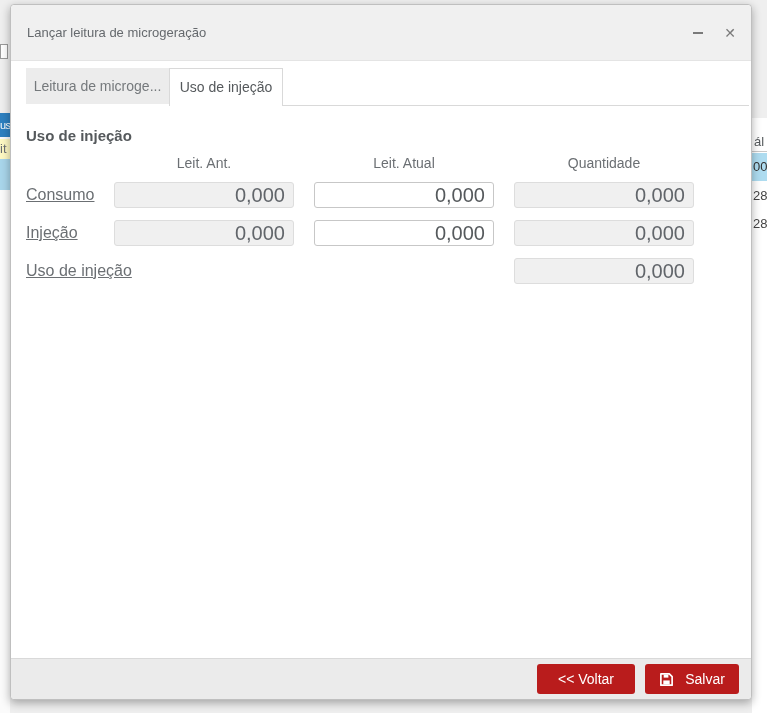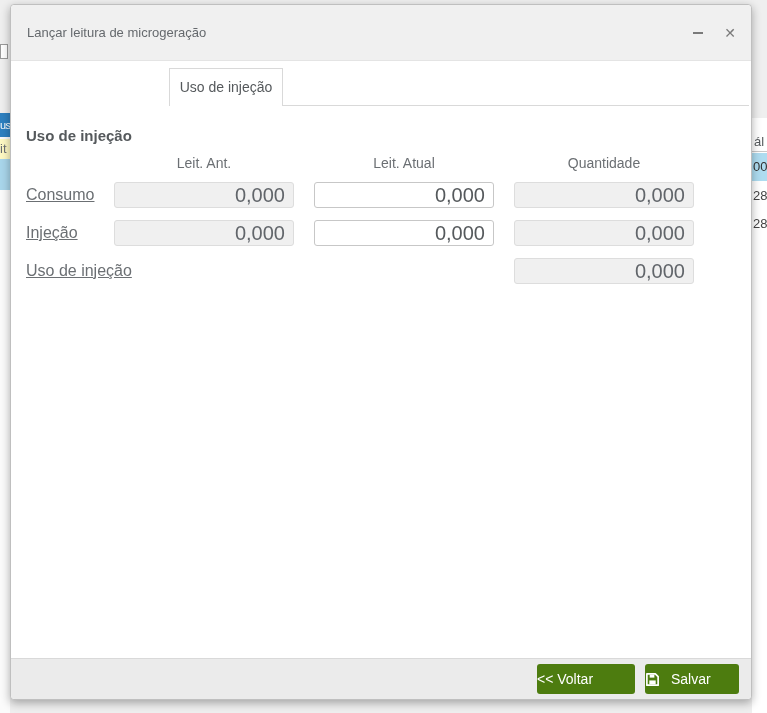--- a/index.html
+++ b/index.html
@@ -58,23 +58,23 @@
   .cell { position:absolute; width:180px; height:26px; font-size:20px; color:#55595c;
     text-align:right; padding:0 8px; border-radius:3px; outline:none;
     font-family:"Liberation Sans","DejaVu Sans",sans-serif; }
   .cell-editable { background:#fff; border:1px solid #c7c7c7; }
   .cell-disabled { background:#f0f0f0; border:1px solid #ddd; color:#61656a; }
 
   
   .footer { position:absolute; left:0; bottom:0; right:0; height:41px; background:#ebebeb;
     border-top:1px solid #d9d9d9; border-radius:0 0 4px 4px;
     display:flex; justify-content:flex-end; align-items:center; gap:10px; padding:0 12px; }
-  .btn { height:30px; border:none; border-radius:3px; background:#4d7c0f; color:#fff;
+  .btn { height:30px; border:none; border-radius:3px; background:#b91c1c; color:#fff;
     font-size:14px; font-family:"Liberation Sans","DejaVu Sans",sans-serif; cursor:pointer;
-    display:flex; align-items:center; gap:11px; }
+    display:flex; align-items:center; justify-content:center; gap:11px; }
   .btn-voltar { width:98px; }
   .btn-salvar { width:94px; }
   .btn-cancelar { width:91px; }
   .btn svg { display:block; }
 </style>
 </head>
 <body>
 
 <div class="stage">
 
@@ -97,20 +97,21 @@
         <div class="win-btn">
           <span class="minimize-glyph"></span>
         </div>
         <div class="win-btn">
           <span class="close-glyph">✕</span>
         </div>
       </div>
     </div>
 
     <div class="tabs">
+      <div class="tab tab-inactive">Leitura de microge...</div>
       <div class="tab tab-active">Uso de injeção</div>
       <div class="tab-line"></div>
     </div>
 
     <div class="content">
 
       <div class="form-heading">Uso de injeção</div>
 
       <div class="col-header col-1">Leit. Ant.</div>
       <div class="col-header col-2">Leit. Atual</div>

